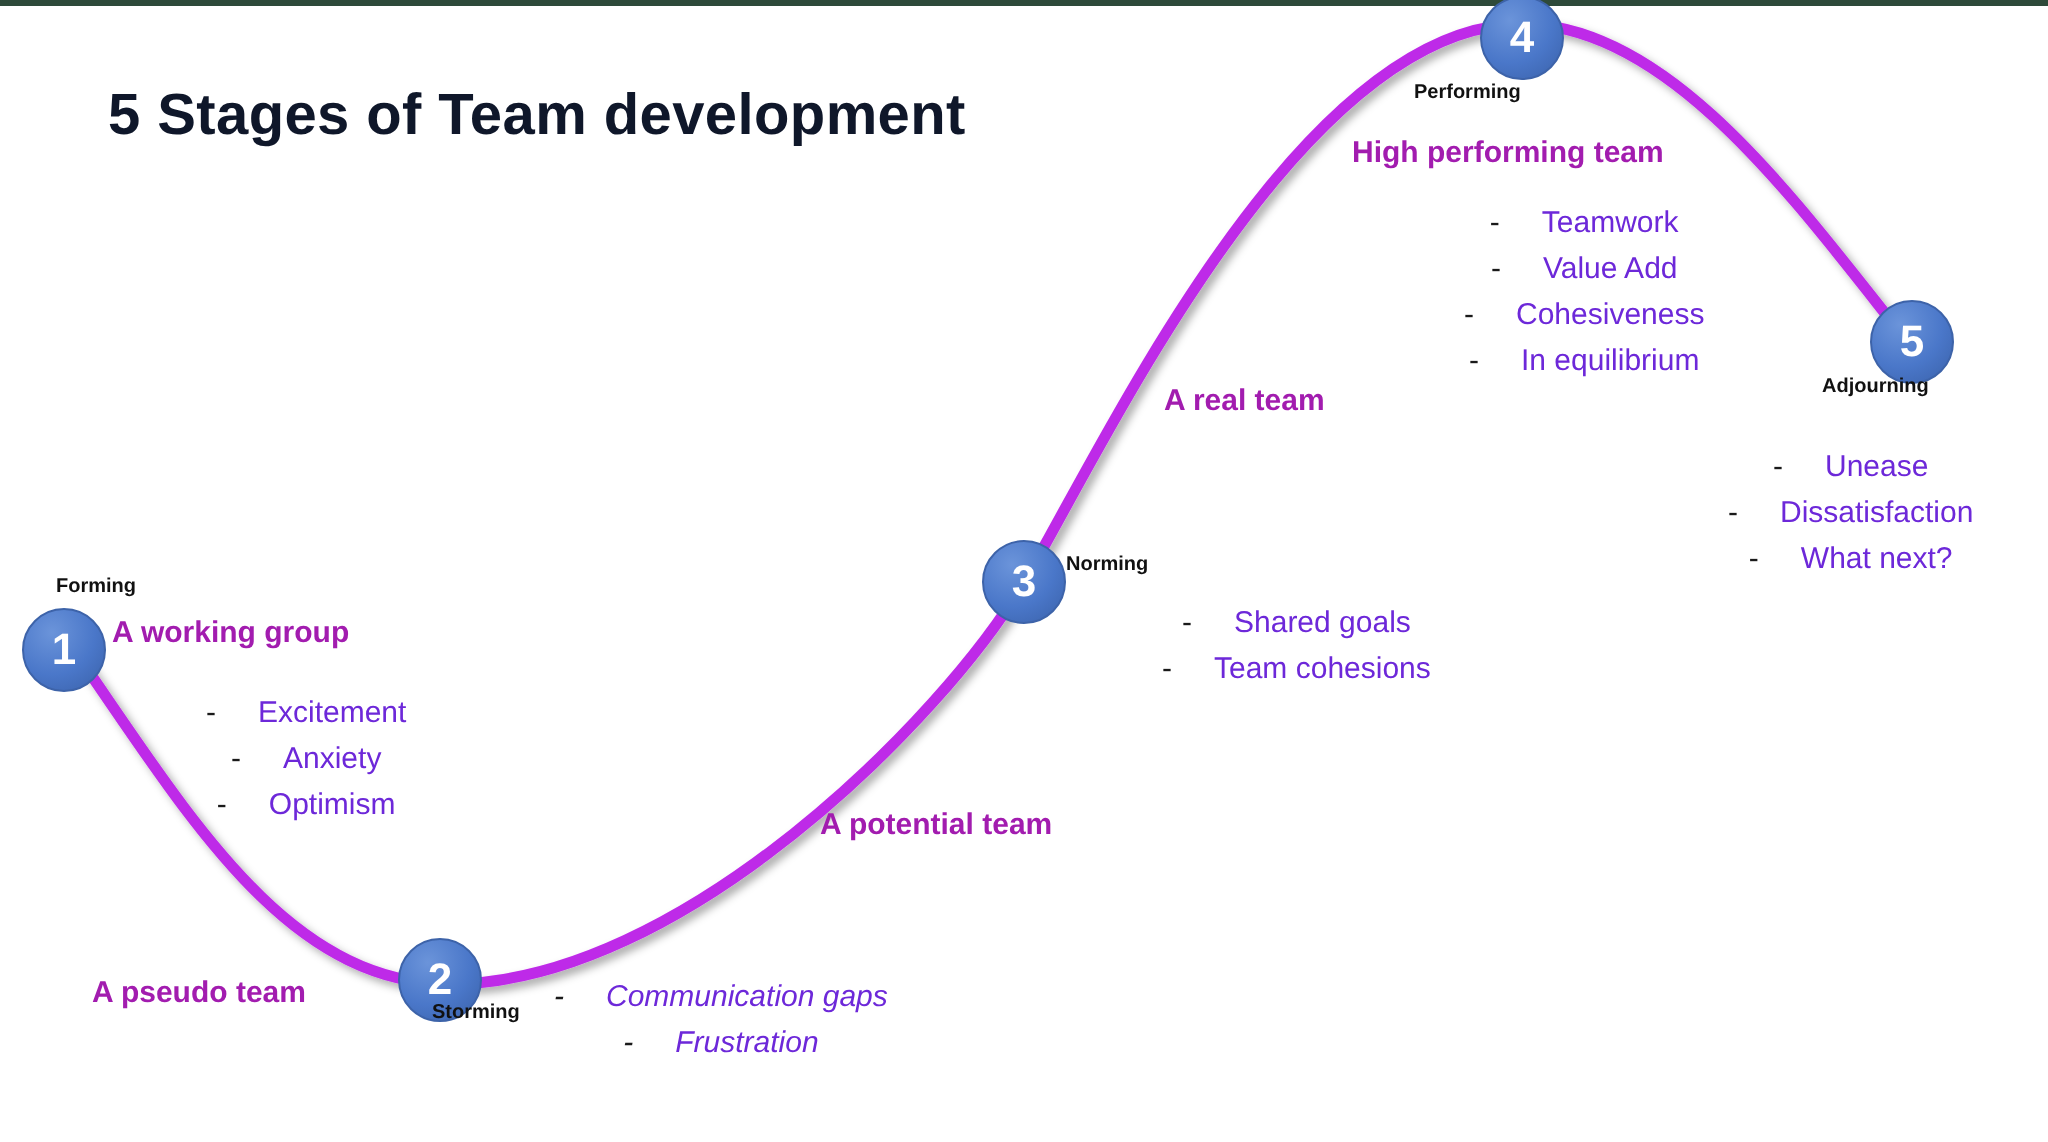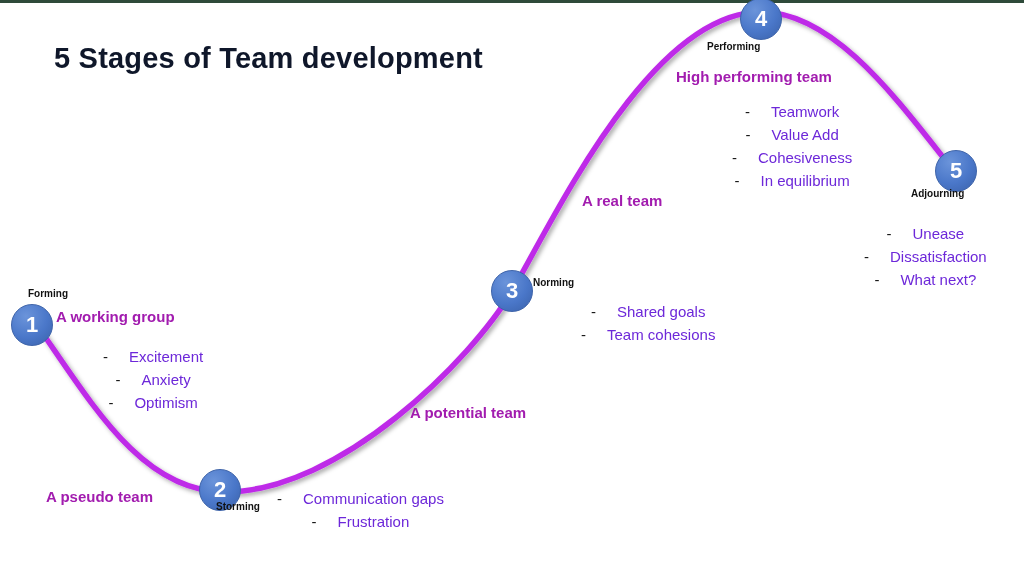--- a/index.html
+++ b/index.html
@@ -70,21 +70,21 @@
     <div class="bullet">
         <span>Optimism</span>
       </div>
   </div>
 
   <div class="tagline" style="left:46px;top:488px;">A pseudo team</div>
   <div class="stage-circle" style="left:199px;top:469px;">
     <span>2</span>
   </div>
   <div class="stage-name" style="left:176px;top:501px;margin-left:40px;">Storming</div>
-  <div class="bullets" style="left:277px;top:487px;">
+  <div class="bullets" style="left:277px;top:487px;font-style:italic;">
     <div class="bullet">
         <span>Communication gaps</span>
       </div>
     <div class="bullet">
         <span>Frustration</span>
       </div>
   </div>
 
   <div class="stage-circle" style="left:491px;top:270px;">
     <span>3</span>

